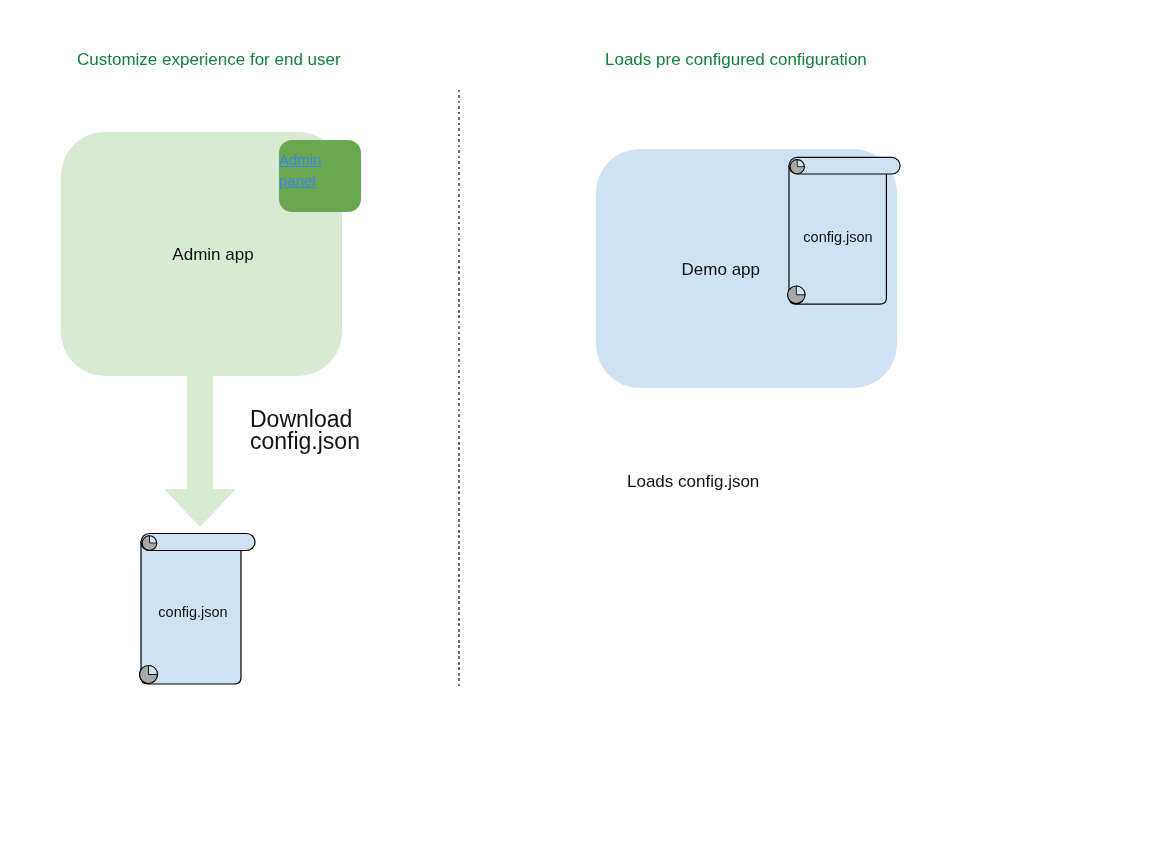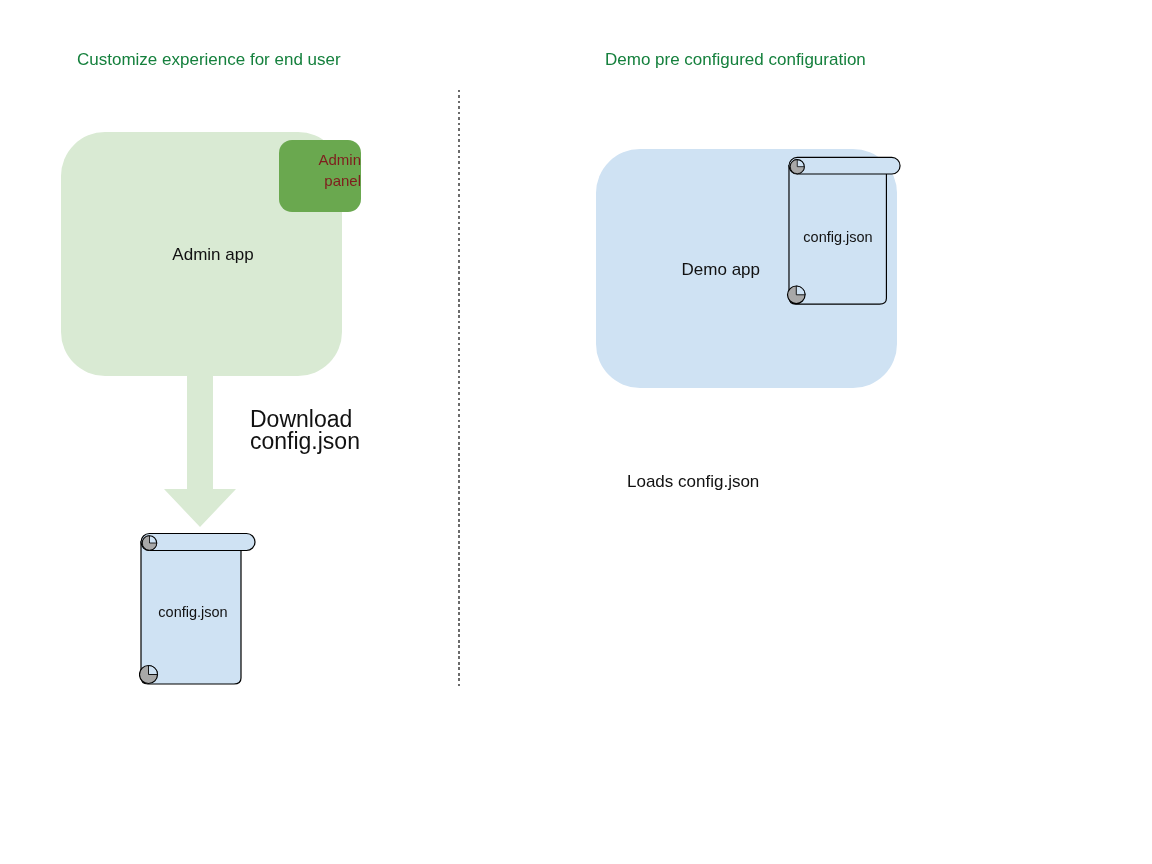--- a/index.html
+++ b/index.html
@@ -34,24 +34,25 @@
   }
   .admin-panel-box {
     left: 279px; top: 140px;
     width: 82px; height: 72px;
     background: #6aa84f;
     border-radius: 13px;
   }
   .admin-panel-label {
     left: 279px; top: 149px;
     width: 82px;
-    text-align: right;
+    text-align: left;
     font-size: 15px;
     line-height: 21px;
-    color: #7f1d1d;
+    color: #3b82f6;
+    text-decoration: underline;
   }
 
   .download-arrow-svg { left: 160px; top: 374px; }
   .download-label {
     left: 250px; top: 408px;
     font-size: 23px;
     line-height: 22px;
     white-space: pre-line;
   }
 
@@ -132,21 +133,21 @@
   <div class="abs download-label">Download
 config.json</div>
 
   <svg class="abs scroll-left" viewBox="0 0 120 156">
     <use href="#scroll-shape"></use>
   </svg>
   <div class="abs scroll-left-label">config.json</div>
 
   <div class="abs divider"></div>
 
-  <div class="abs section-title" style="left:605px; top:50px;">Demo pre configured configuration</div>
+  <div class="abs section-title" style="left:605px; top:50px;">Loads pre configured configuration</div>
 
   <div class="abs demo-app-box"></div>
   <div class="abs demo-app-label">Demo app</div>
 
   <svg class="abs scroll-right" viewBox="0 0 120 156">
     <use href="#scroll-shape"></use>
   </svg>
   <div class="abs scroll-right-label">config.json</div>
 
   <div class="abs loads-caption">Loads config.json</div>

